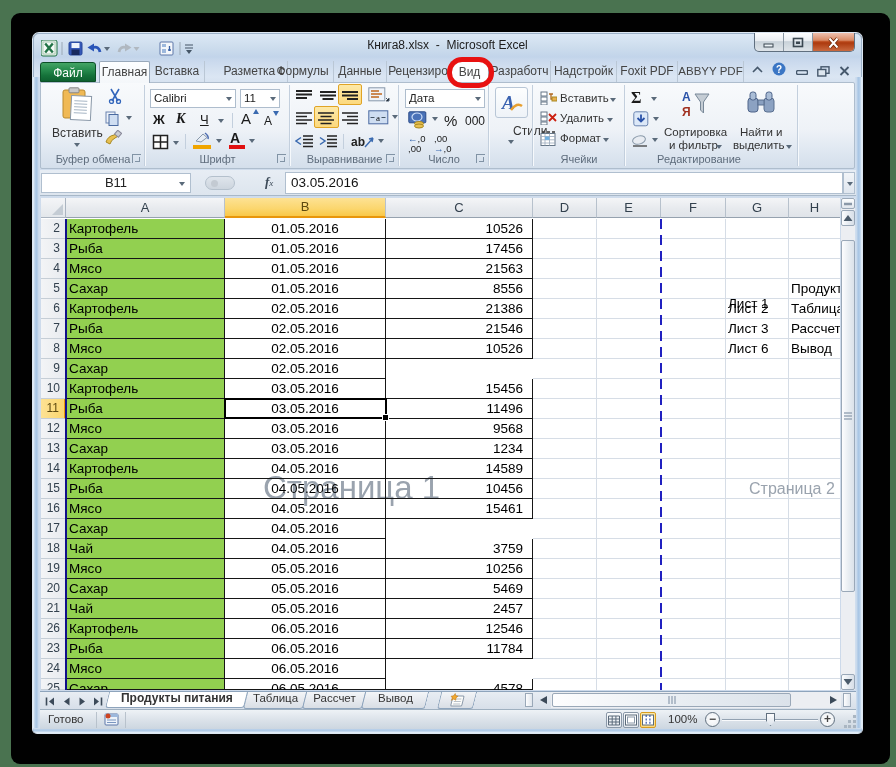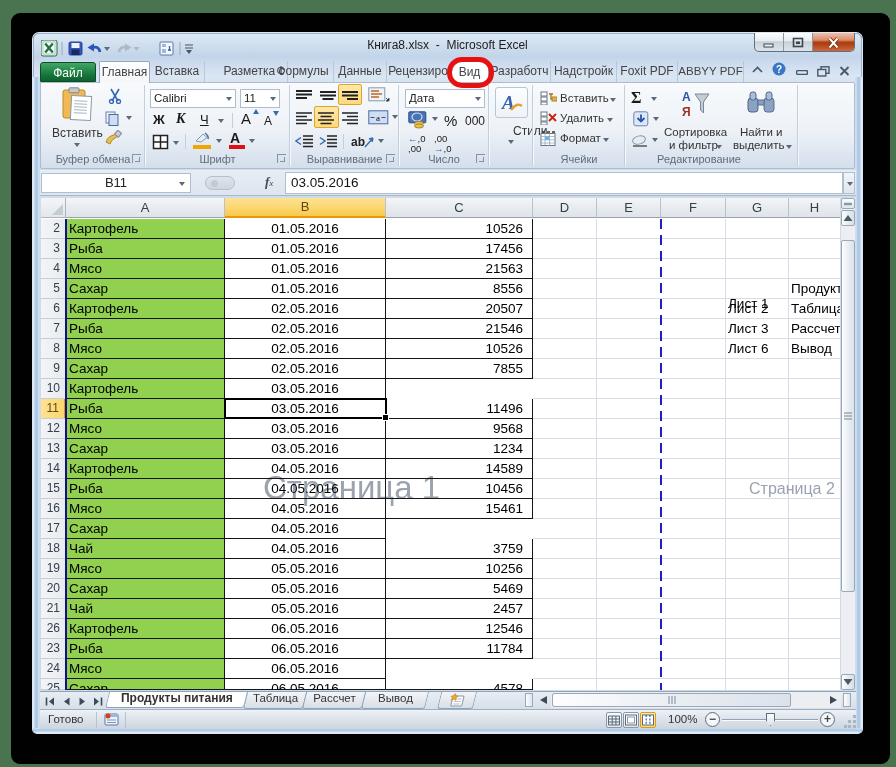--- a/index.html
+++ b/index.html
@@ -459,36 +459,36 @@
     <div class="ca" style="top:61px;height:20px">Мясо</div>
     <div class="cb" style="top:61px;height:20px">01.05.2016</div>
     <div class="cc" style="top:61px;height:20px">21563</div>
     <div class="rh" style="top:81px;height:20px">5</div>
     <div class="ca" style="top:81px;height:20px">Сахар</div>
     <div class="cb" style="top:81px;height:20px">01.05.2016</div>
     <div class="cc" style="top:81px;height:20px">8556</div>
     <div class="rh" style="top:101px;height:20px">6</div>
     <div class="ca" style="top:101px;height:20px">Картофель</div>
     <div class="cb" style="top:101px;height:20px">02.05.2016</div>
-    <div class="cc" style="top:101px;height:20px">20507</div>
+    <div class="cc" style="top:101px;height:20px">21386</div>
     <div class="rh" style="top:121px;height:20px">7</div>
     <div class="ca" style="top:121px;height:20px">Рыба</div>
     <div class="cb" style="top:121px;height:20px">02.05.2016</div>
     <div class="cc" style="top:121px;height:20px">21546</div>
     <div class="rh" style="top:141px;height:20px">8</div>
     <div class="ca" style="top:141px;height:20px">Мясо</div>
     <div class="cb" style="top:141px;height:20px">02.05.2016</div>
     <div class="cc" style="top:141px;height:20px">10526</div>
     <div class="rh" style="top:161px;height:20px">9</div>
     <div class="ca" style="top:161px;height:20px">Сахар</div>
     <div class="cb" style="top:161px;height:20px">02.05.2016</div>
-    <div class="cc" style="top:161px;height:20px">7855</div>
     <div class="rh" style="top:181px;height:20px">10</div>
     <div class="ca" style="top:181px;height:20px">Картофель</div>
     <div class="cb" style="top:181px;height:20px">03.05.2016</div>
+    <div class="cc" style="top:181px;height:20px">15456</div>
     <div class="rh rhsel" style="top:201px;height:20px">11</div>
     <div class="ca" style="top:201px;height:20px">Рыба</div>
     <div class="cb" style="top:201px;height:20px">03.05.2016</div>
     <div class="cc" style="top:201px;height:20px">11496</div>
     <div class="rh" style="top:221px;height:20px">12</div>
     <div class="ca" style="top:221px;height:20px">Мясо</div>
     <div class="cb" style="top:221px;height:20px">03.05.2016</div>
     <div class="cc" style="top:221px;height:20px">9568</div>
     <div class="rh" style="top:241px;height:20px">13</div>
     <div class="ca" style="top:241px;height:20px">Сахар</div>

